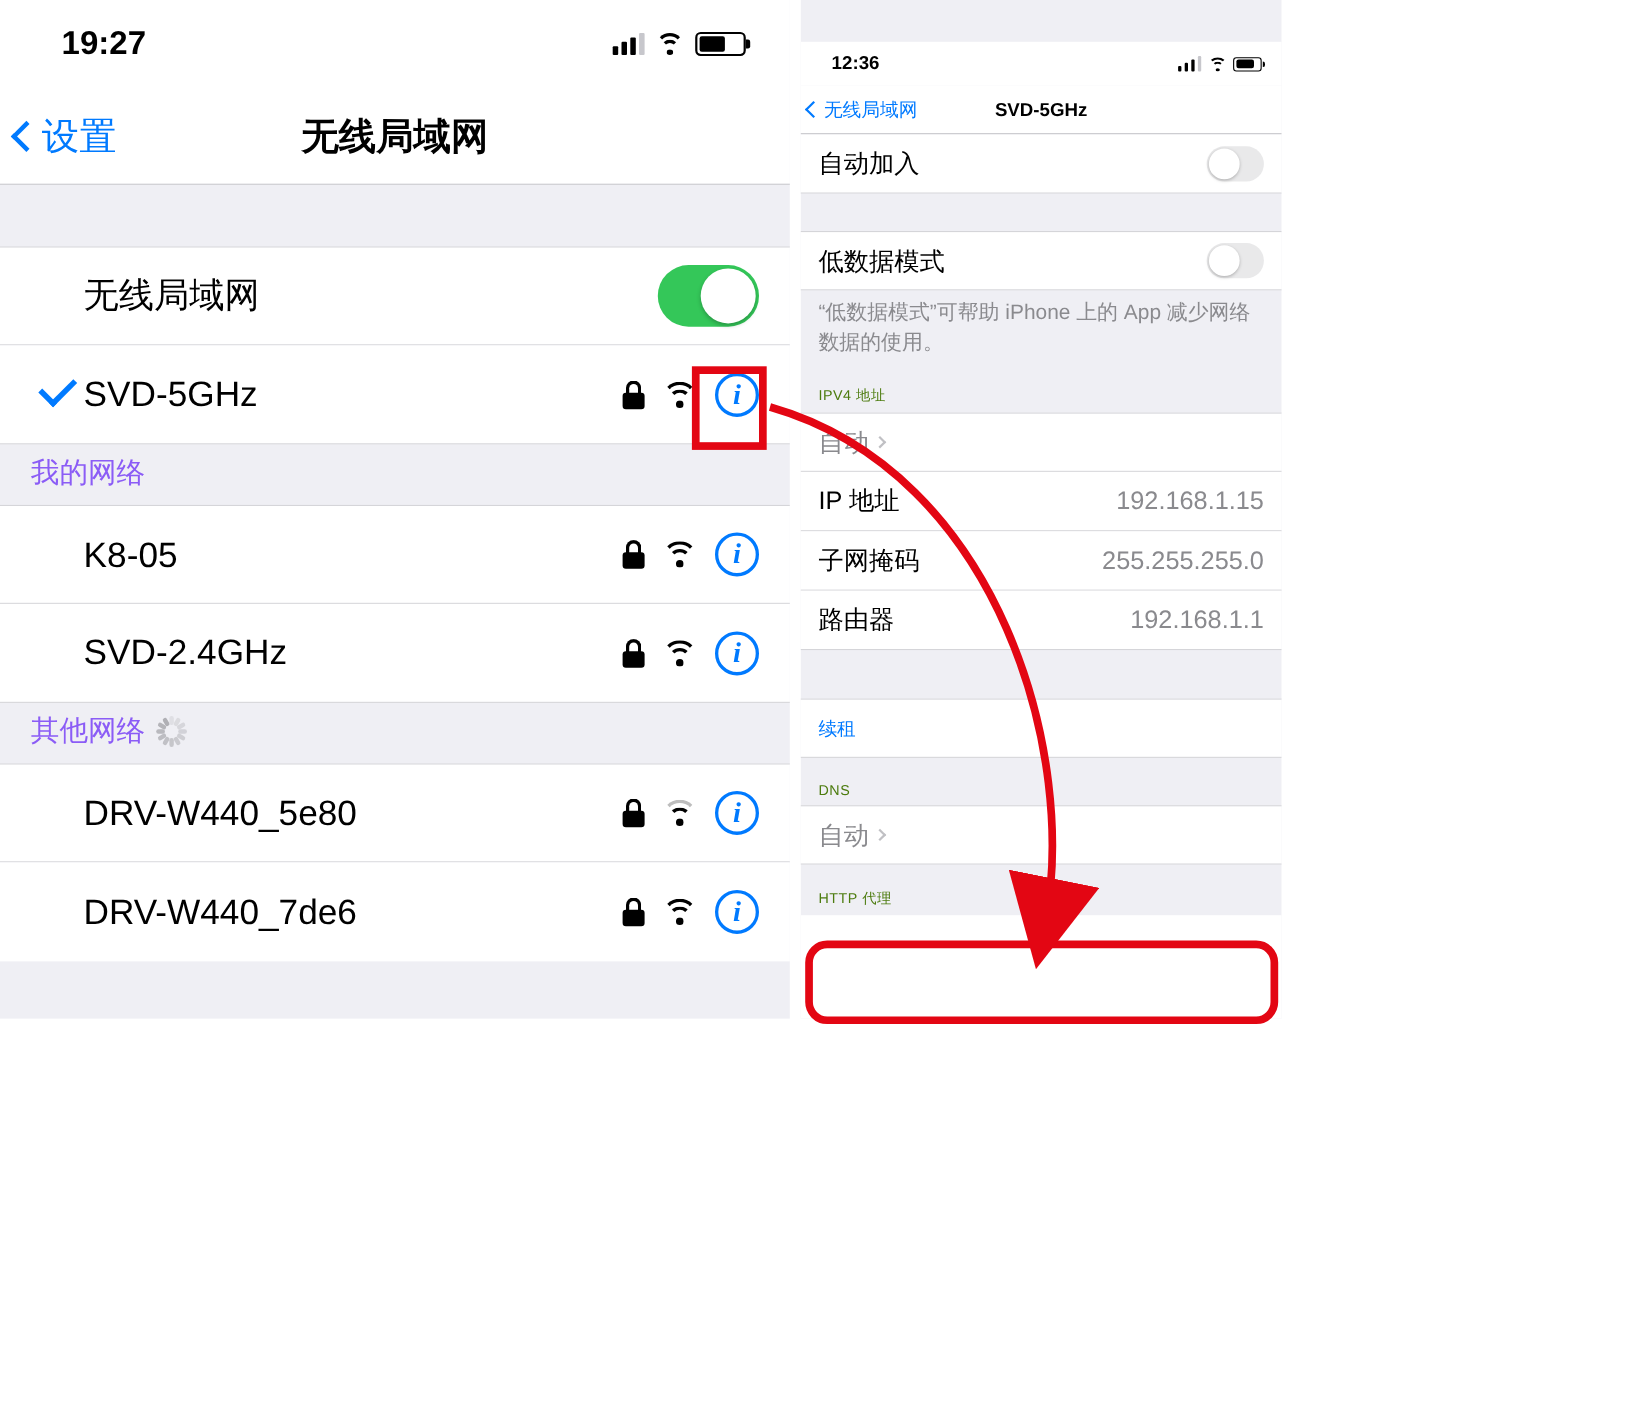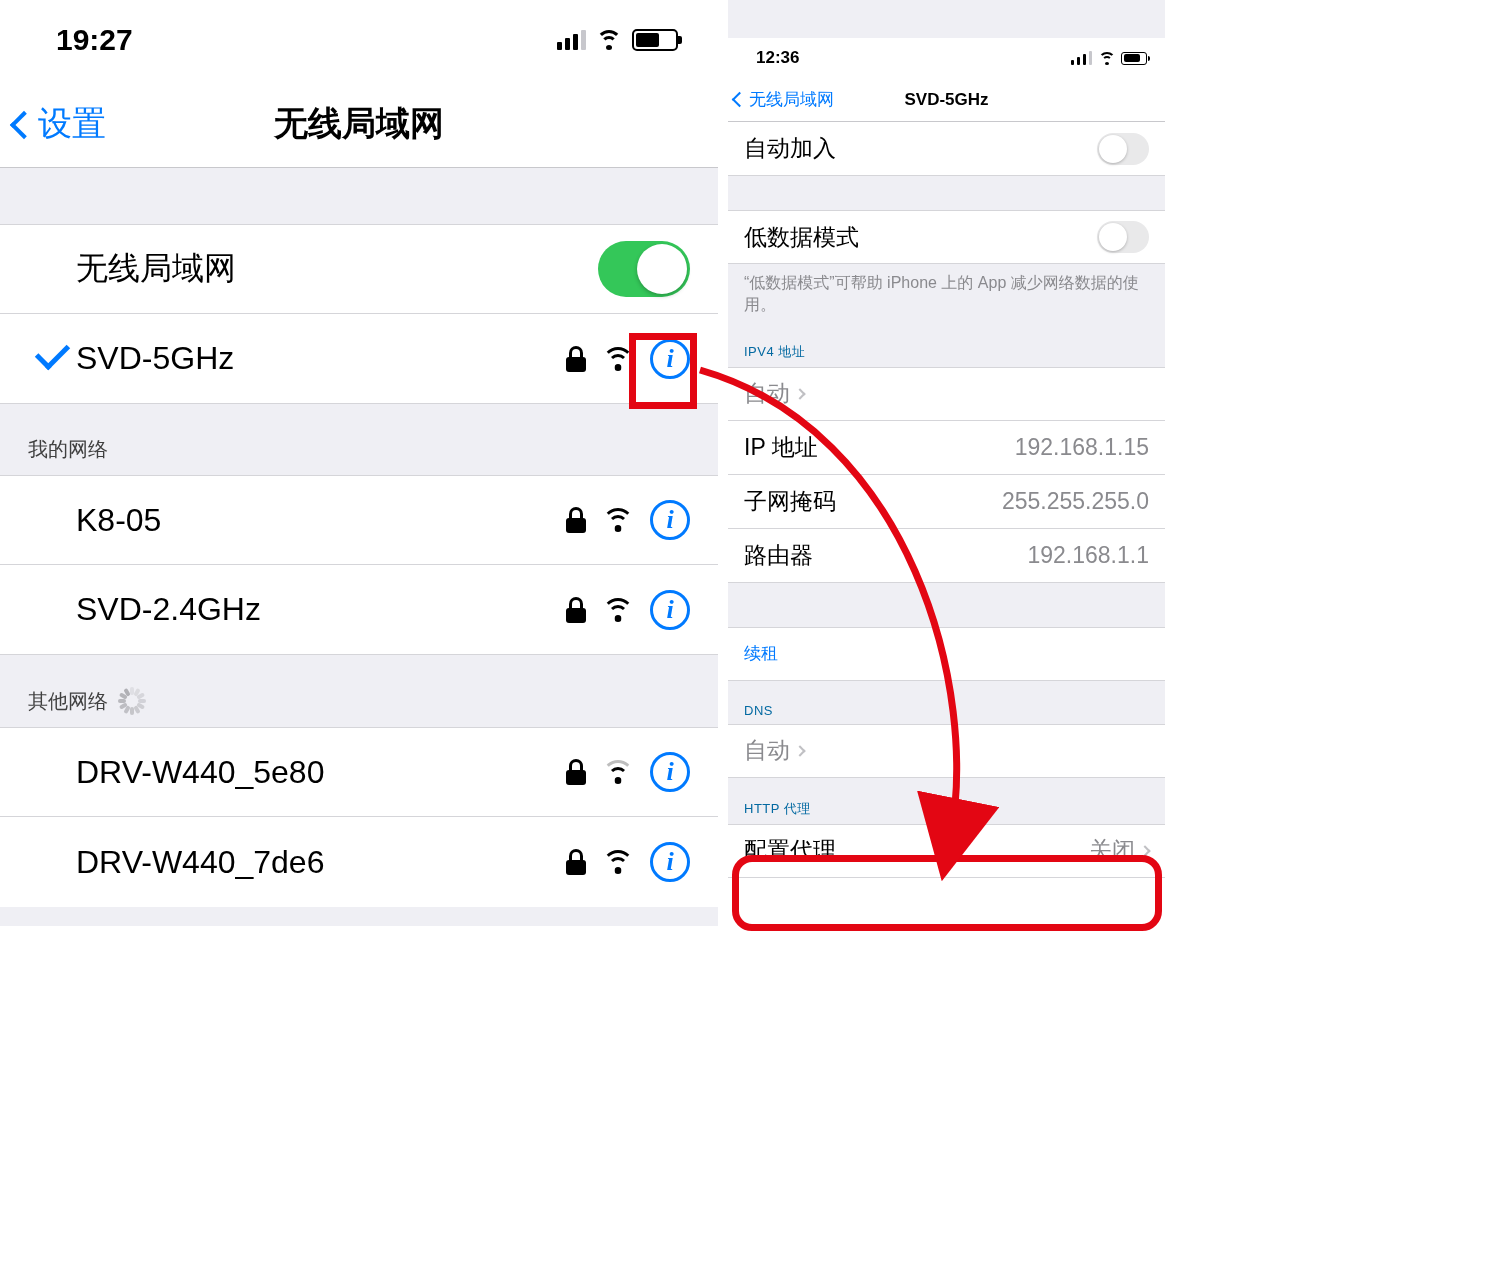--- a/index.html
+++ b/index.html
@@ -23,21 +23,21 @@
   .nav-bar.sm { height:44px; }
   .nav-back { display:flex; align-items:center; gap:4px; color:#007aff; font-size:34px; padding-left:14px; }
   .nav-bar.sm .nav-back { font-size:17px; padding-left:6px;}
   .nav-title { position:absolute; left:0; right:0; text-align:center; font-size:34px; font-weight:600; pointer-events:none;}
   .nav-bar.sm .nav-title { font-size:17px; font-weight:600; }
   .chevron-left::before { content:""; display:inline-block; width:16px; height:16px; border-left:4px solid #007aff; border-bottom:4px solid #007aff; transform:rotate(45deg); }
   .nav-bar.sm .chevron-left::before { width:9px; height:9px; border-width:2.5px; }
 
   
   .group-spacer { height:56px; }
-  .group-header { padding:32px 28px 12px; font-size:20px; color:#404040; display:flex; align-items:center; gap:10px;}
+  .group-header { padding:8px 28px 12px; font-size:26px; color:#8b5cf6; display:flex; align-items:center; gap:10px;}
   .row { background:#fff; min-height:90px; padding:0 28px; display:flex; align-items:center; border-bottom:1px solid #d5d5d9; position:relative;}
   .row:first-of-type { border-top:1px solid #d5d5d9; }
   .row .indent { width:48px; display:flex; justify-content:center; }
   .row .label { font-size:32px; flex:1; }
   .row .tail { display:flex; align-items:center; gap:16px; }
   .checkmark::before { content:""; display:inline-block; width:14px; height:26px; border-right:5px solid #007aff; border-bottom:5px solid #007aff; transform:rotate(45deg); margin-bottom:8px;}
   .toggle { width:92px; height:56px; border-radius:28px; position:relative; }
   .toggle.on { background:#34c759; }
   .toggle .knob { position:absolute; top:3px; width:50px; height:50px; background:#fff; border-radius:50%; box-shadow:0 2px 4px rgba(0,0,0,0.25);}
   .toggle.on .knob { right:3px; }
@@ -56,22 +56,22 @@
   .spinner { width:28px; height:28px; position:relative; }
   .spinner span { position:absolute; left:12px; top:0; width:4px; height:8px; background:#b0b0b5; border-radius:2px; transform-origin:2px 14px; }
 
   
   .row-sm { background:#fff; min-height:54px; padding:0 16px; display:flex; align-items:center; border-bottom:0.5px solid #d5d5d9; font-size:23px;}
   .row-sm .label { flex:1; }
   .row-sm .value { color:#8a8a8e; }
   .row-sm .chev { margin-left:6px; width:8px; height:8px; border-right:2px solid #c0c0c4; border-top:2px solid #c0c0c4; transform:rotate(45deg);}
   .toggle-sm { width:52px; height:32px; border-radius:16px; position:relative; background:#e9e9ea;}
   .toggle-sm .knob { position:absolute; top:2px; left:2px; width:28px; height:28px; background:#fff; border-radius:50%; box-shadow:0 1px 3px rgba(0,0,0,0.25);}
-  .footer-note { padding:8px 16px 20px; font-size:16px; color:#8a8a8e; line-height:1.4;}
-  .section-hdr { padding:22px 16px 6px; font-size:13px; color:#0369a1; letter-spacing:0.5px;}
+  .footer-note { padding:8px 16px 20px; font-size:19px; color:#8a8a8e; line-height:1.4;}
+  .section-hdr { padding:22px 16px 6px; font-size:13px; color:#4d7c0f; letter-spacing:0.5px;}
   .link-row { background:#fff; min-height:54px; padding:0 16px; display:flex; align-items:center; border-top:0.5px solid #d5d5d9; border-bottom:0.5px solid #d5d5d9;}
   .link-row .label { color:#007aff; font-size:17px; }
 
   
   .sig-bars{display:flex;align-items:flex-end;gap:3px;}
   .sig-bars i{width:5px;background:#000;border-radius:1px;}
   .sig-bars i:nth-child(1){height:8px;} .sig-bars i:nth-child(2){height:12px;} .sig-bars i:nth-child(3){height:16px;} .sig-bars i:nth-child(4){height:20px;background:#c7c7cc;}
   .status-bar.sm .sig-bars i{width:3px;} .status-bar.sm .sig-bars i:nth-child(1){height:5px;} .status-bar.sm .sig-bars i:nth-child(2){height:8px;} .status-bar.sm .sig-bars i:nth-child(3){height:11px;} .status-bar.sm .sig-bars i:nth-child(4){height:14px;background:#c7c7cc;}
   .sb-wifi{position:relative;width:26px;height:20px;}
   .sb-wifi span{position:absolute;border:3px solid #000;border-bottom:none;border-left-color:transparent;border-right-color:transparent;border-radius:50% 50% 0 0/100% 100% 0 0;left:50%;transform:translateX(-50%);}
@@ -298,25 +298,20 @@
       <div class="label">续租</div>
     </div>
 
     <div class="section-hdr">DNS</div>
     <div class="row-sm" style="border-top:0.5px solid #d5d5d9;">
       <div class="value">自动</div>
       <div class="chev"></div>
     </div>
 
     <div class="section-hdr">HTTP 代理</div>
-    <div class="row-sm" style="border-top:0.5px solid #d5d5d9;">
-      <div class="label">配置代理</div>
-      <div class="value">关闭</div>
-      <div class="chev"></div>
-    </div>
     <div style="flex:1; background:#fff;"></div>
   </div>
 </div>
 
 <div class="anno-box" style="left:629px; top:333px; width:68px; height:76px;"></div>
 
 <div class="anno-box anno-round" style="left:732px; top:855px; width:430px; height:76px;"></div>
 
 <svg class="anno-arrow" style="left:690px; top:360px; width:290px; height:520px;">
   <defs>

